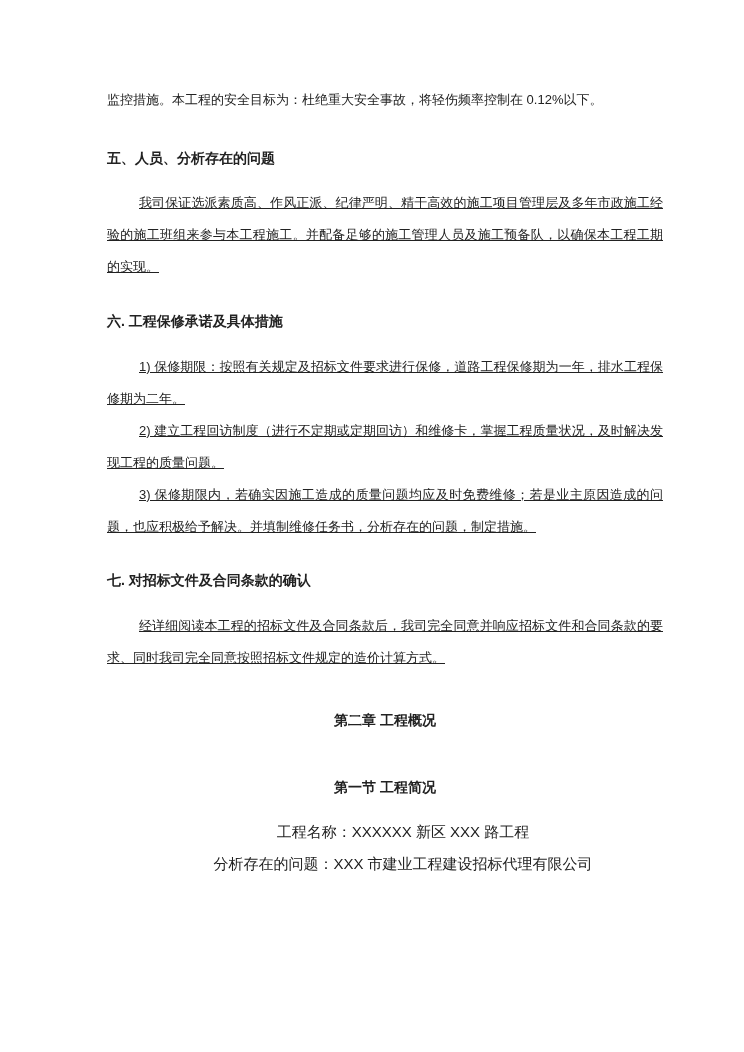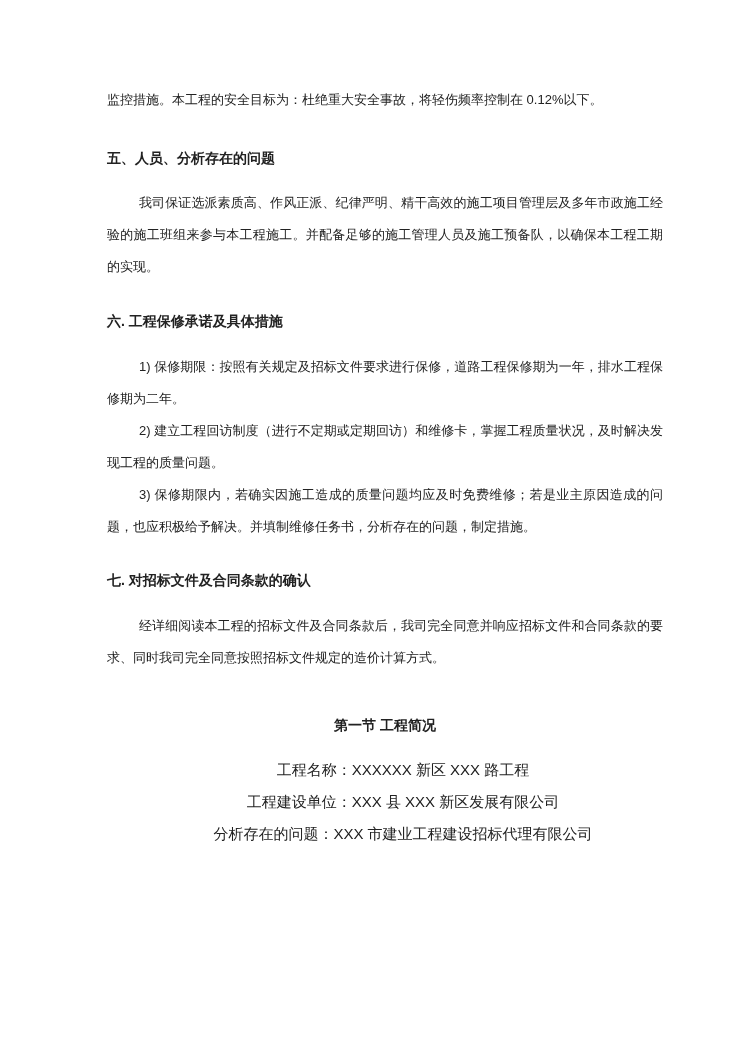--- a/index.html
+++ b/index.html
@@ -27,20 +27,21 @@
     padding: 0;
   }
   .body-text {
     font-size: 13px;
     line-height: 32px;
     text-align: justify;
     font-weight: normal;
   }
   .para-indent {
     text-indent: 32px;
+    text-decoration: underline;
   }
   .sec-heading {
     font-size: 14px;
     line-height: 32px;
     font-weight: bold;
     text-align: left;
   }
   .center-heading {
     font-size: 14px;
     line-height: 32px;
@@ -83,25 +84,25 @@
     <p class="body-text para-indent mt-p6a">1) 保修期限：按照有关规定及招标文件要求进行保修，道路工程保修期为一年，排水工程保修期为二年。</p>
 
     <p class="body-text para-indent">2) 建立工程回访制度（进行不定期或定期回访）和维修卡，掌握工程质量状况，及时解决发现工程的质量问题。</p>
 
     <p class="body-text para-indent">3) 保修期限内，若确实因施工造成的质量问题均应及时免费维修；若是业主原因造成的问题，也应积极给予解决。并填制维修任务书，分析存在的问题，制定措施。</p>
 
     <h3 class="sec-heading mt-h7">七. 对招标文件及合同条款的确认</h3>
 
     <p class="body-text para-indent mt-p7">经详细阅读本工程的招标文件及合同条款后，我司完全同意并响应招标文件和合同条款的要求、同时我司完全同意按照招标文件规定的造价计算方式。</p>
 
+    <h3 class="center-heading mt-chap">第二章 工程概况</h3>
 
     <h3 class="center-heading mt-sect">第一节 工程简况</h3>
 
 
     <p class="info-line mt-info">工程名称：XXXXXX 新区 XXX 路工程</p>
 
 
-    <p class="info-line">工程建设单位：XXX 县 XXX 新区发展有限公司</p>
 
     <p class="info-line">分析存在的问题：XXX 市建业工程建设招标代理有限公司</p>
 
   </div>
 </div>
 
 </body></html>

